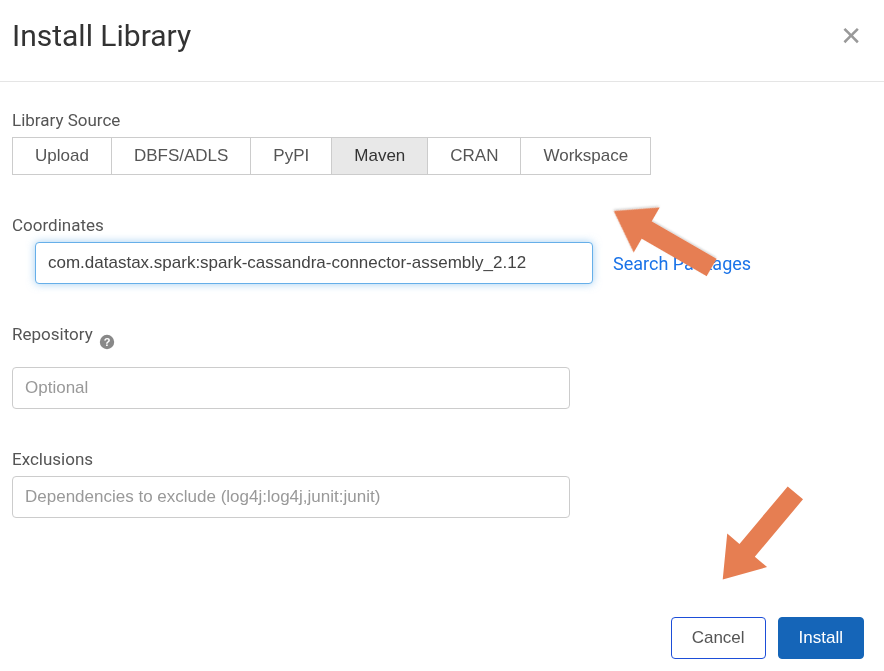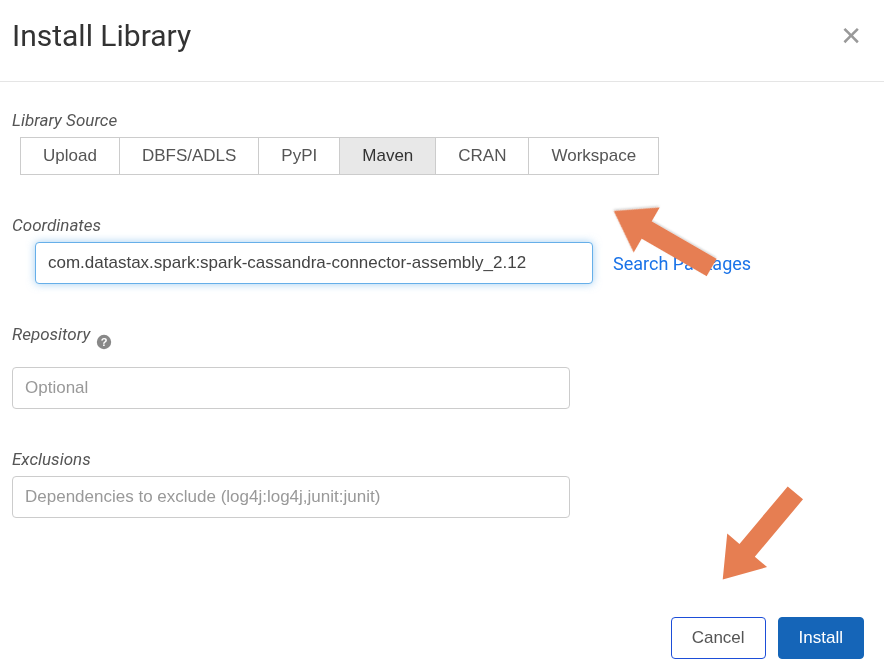--- a/index.html
+++ b/index.html
@@ -41,37 +41,36 @@
       padding: 28px 12px 12px 12px;
     }
     .section {
       margin-bottom: 40px;
     }
     .section-label {
       display: block;
       font-size: 17px;
       color: #555;
       margin-bottom: 7px;
-      font-style: italic;
     }
     .source-tabs {
       display: flex;
       border-collapse: collapse;
     }
     .source-tab {
       border: 1px solid #ccc;
       background: #fff;
       padding: 8px 22px;
       font-size: 17px;
       color: #555;
       cursor: pointer;
       margin-left: -1px;
     }
     .source-tab:first-child {
-      margin-left: 8px;
+      margin-left: 0;
     }
     .source-tab.selected {
       background: #e8e8e8;
       color: #333;
     }
     .text-row {
       display: flex;
       align-items: center;
       gap: 20px;
     }

